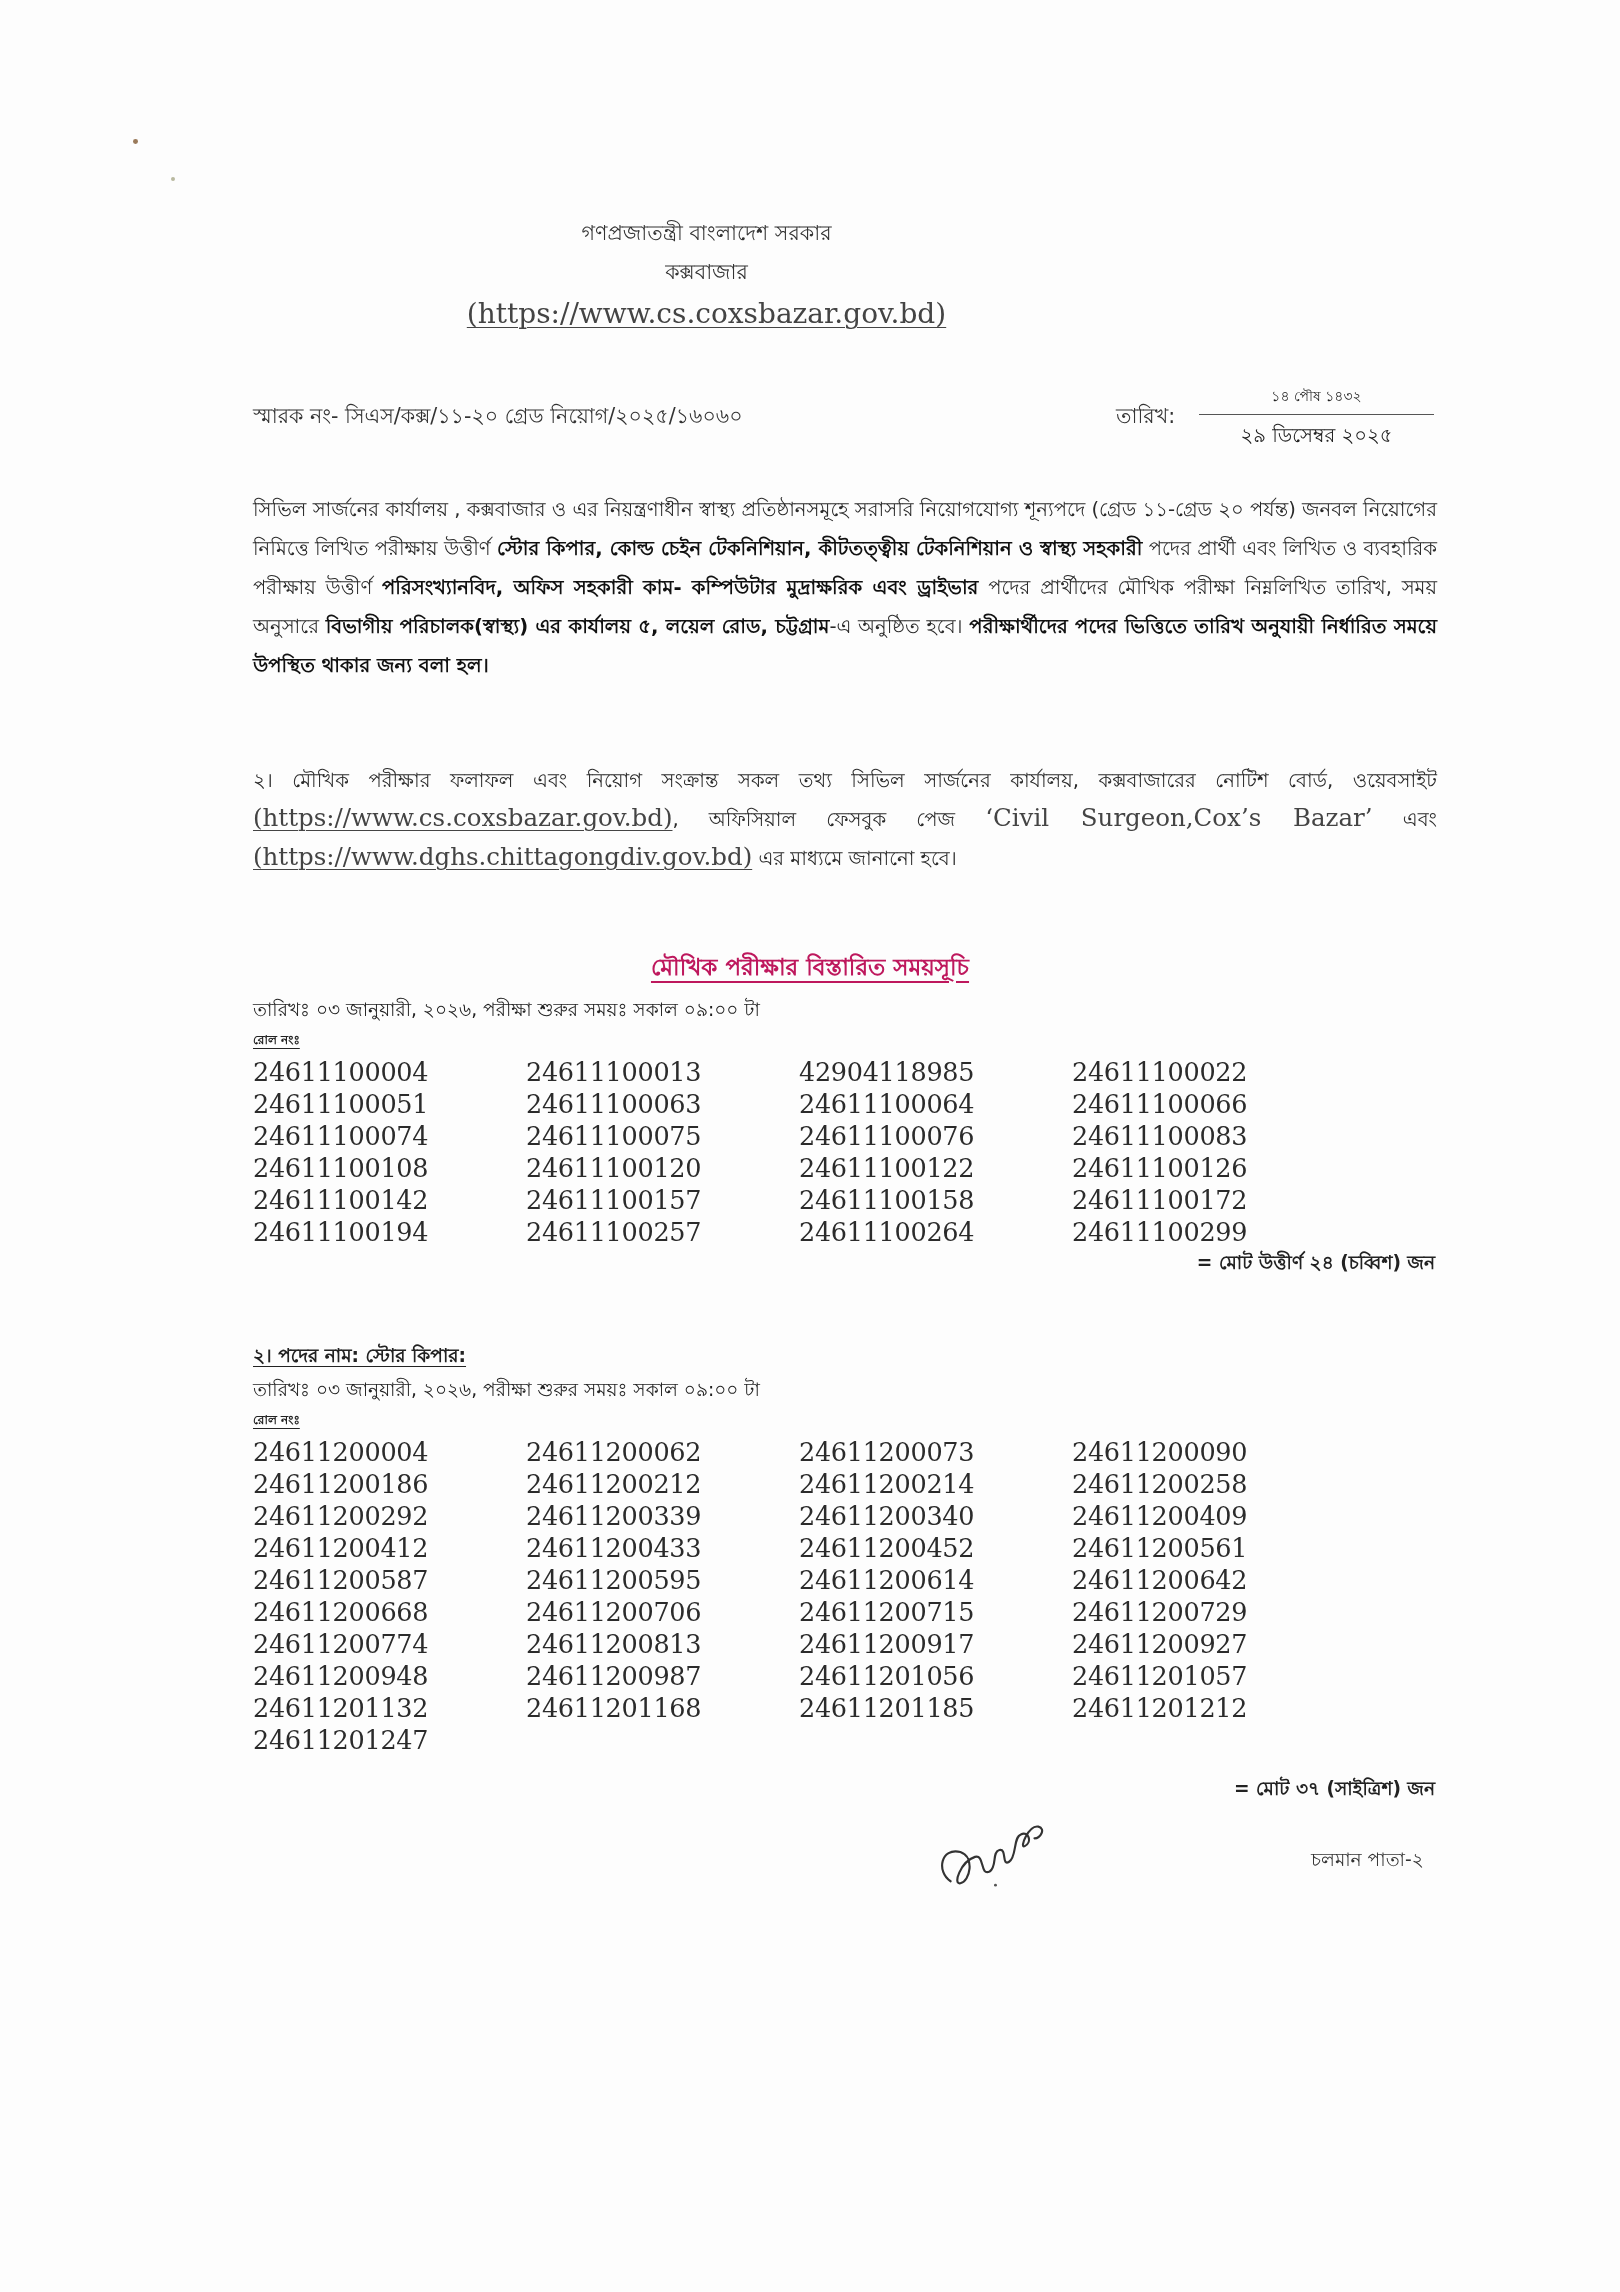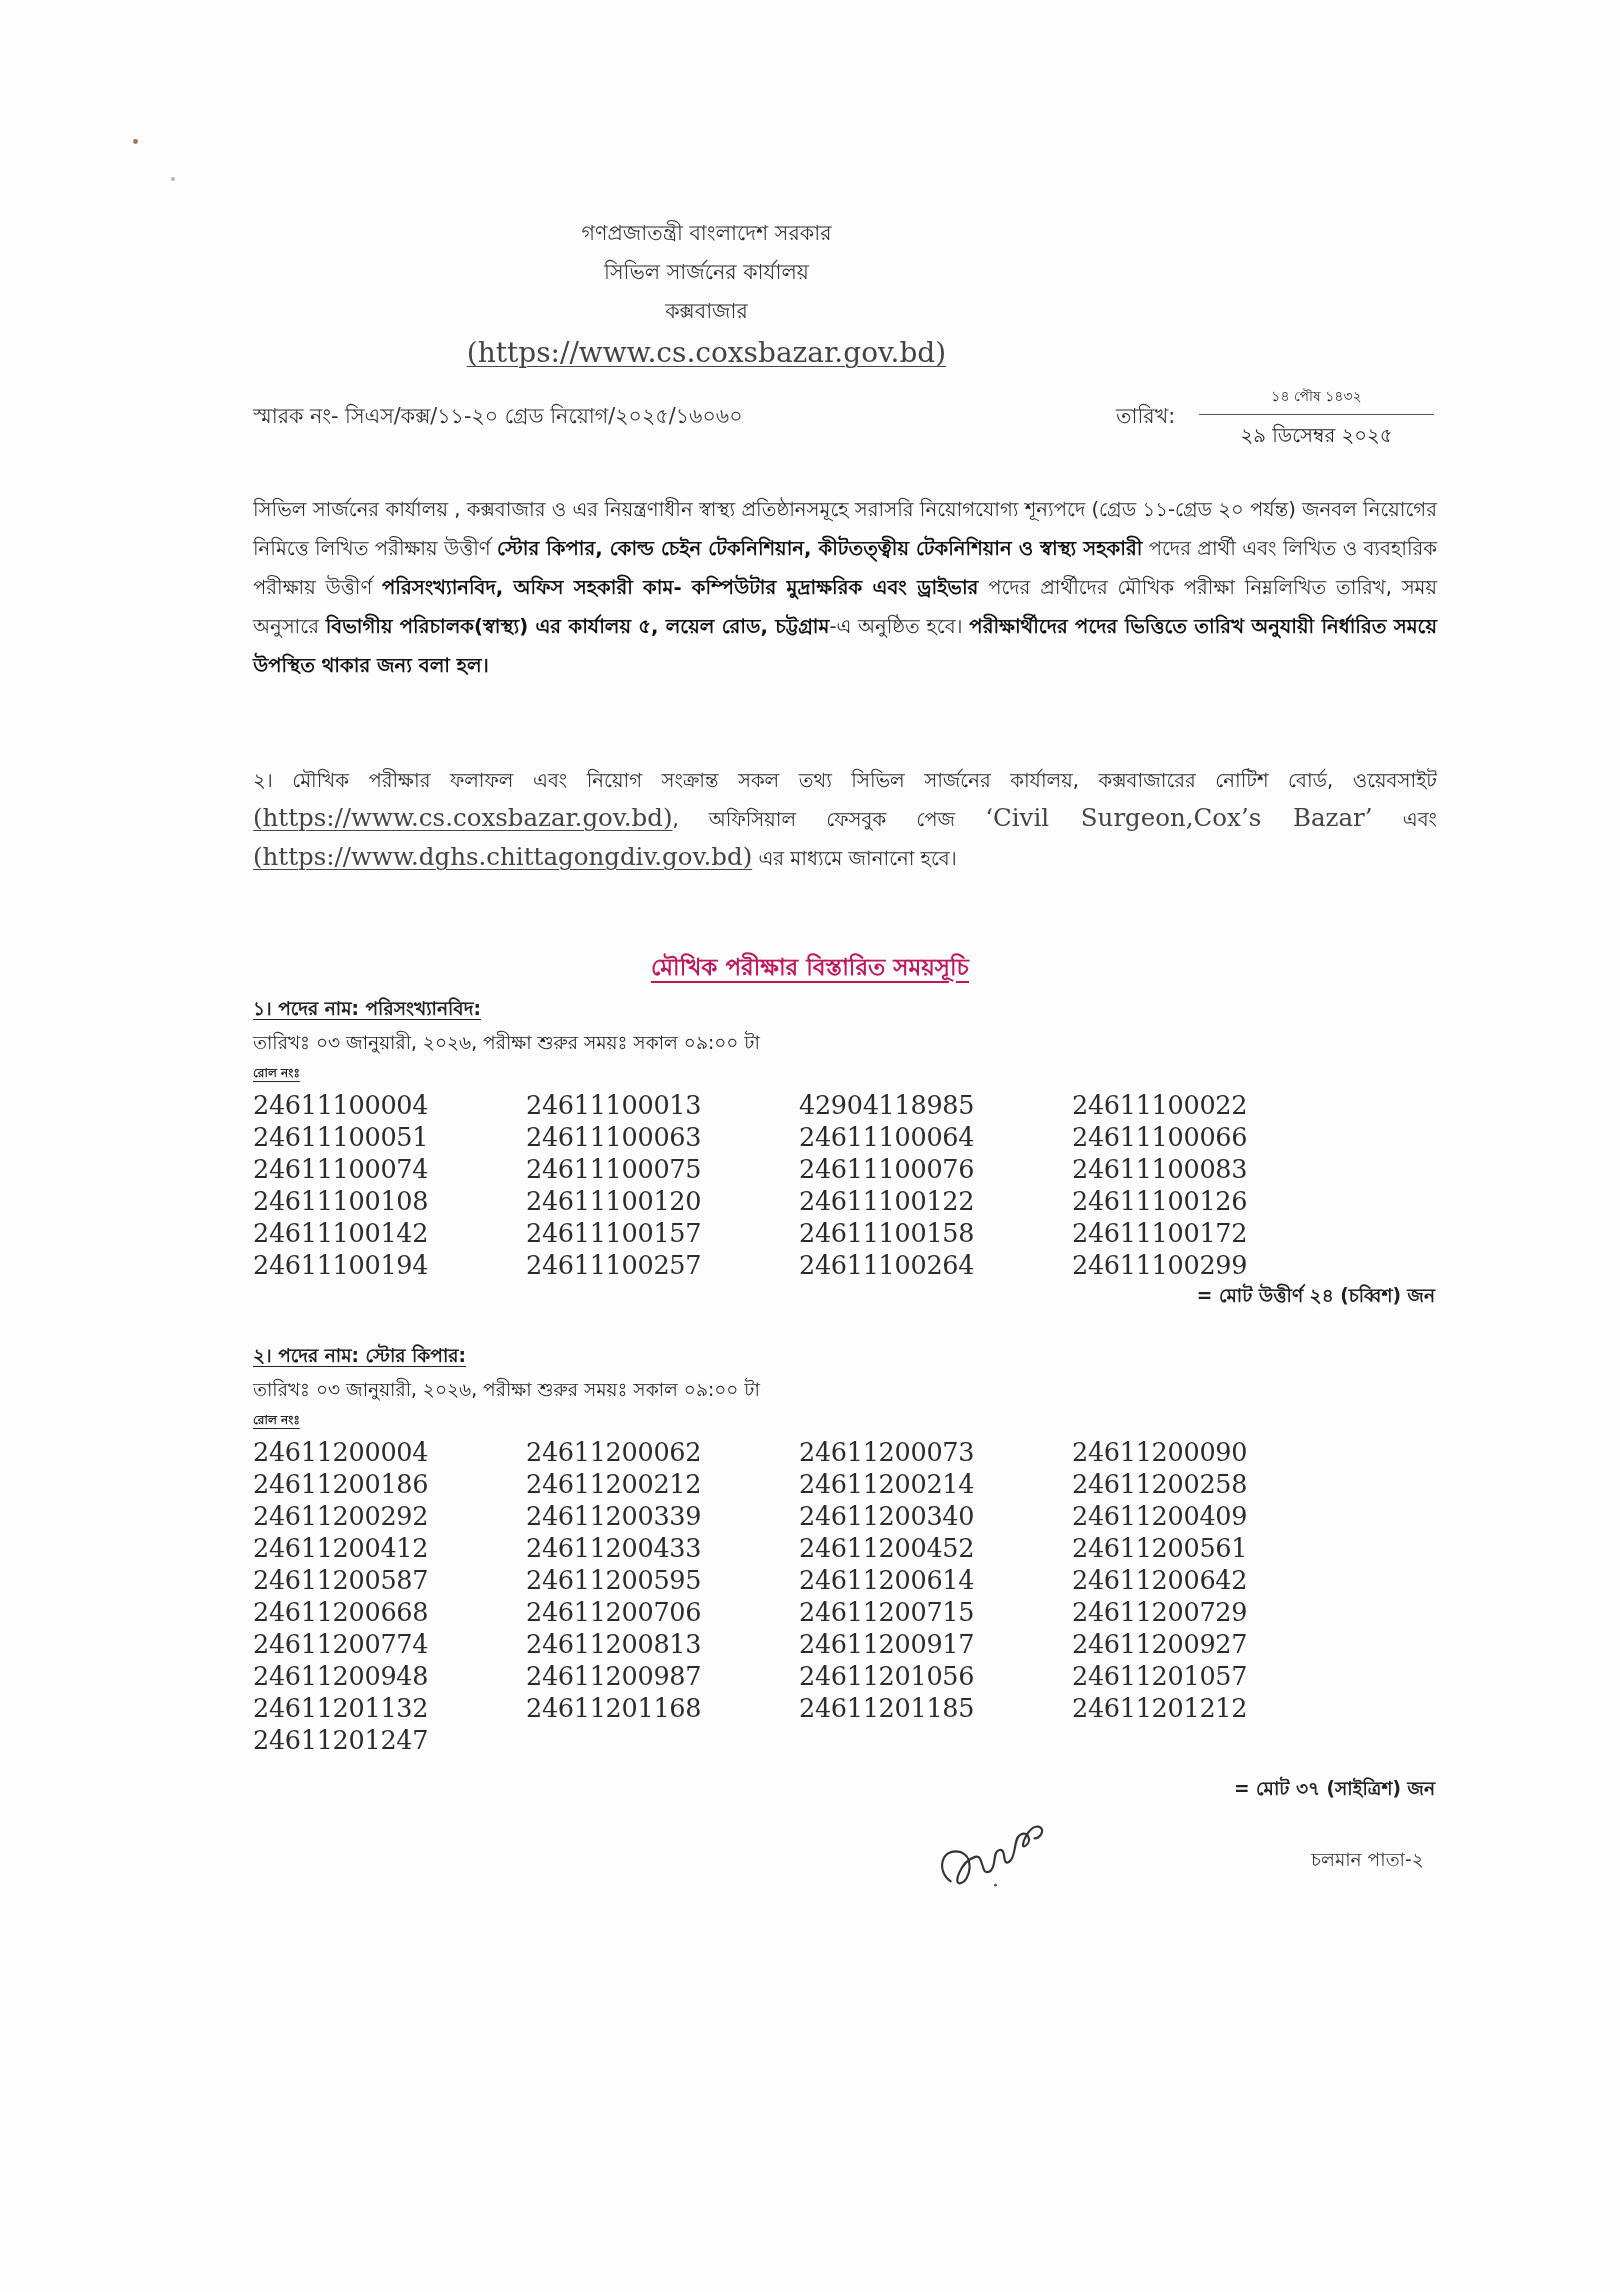--- a/index.html
+++ b/index.html
@@ -48,42 +48,40 @@
   .continued { position: absolute; left: 1311px; top: 1846px; font-size: 18.6px; color: #333; }
 </style>
 </head>
 <body>
 
 <div class="speck" style="left:133px;top:139px;width:4.9px;height:4.9px;background:#9a7a5a;"></div>
 <div class="speck" style="left:171px;top:177px;width:3.9px;height:3.9px;background:#b9b9a0;"></div>
 
 <div class="header">
   <div class="line">গণপ্রজাতন্ত্রী বাংলাদেশ সরকার</div>
-  <div class="line">সিভিল সার্জনের কার্যালয়</div>
   <div class="line">কক্সবাজার</div>
   <div class="url"><span class="url-link">(https://www.cs.coxsbazar.gov.bd)</span></div>
 </div>
 
 <div class="ref-row">
   <div class="memo">স্মারক নং- সিএস/কক্স/১১-২০ গ্রেড নিয়োগ/২০২৫/১৬০৬০</div>
   <div class="date-label">তারিখ:</div>
   <div class="date-block">
     <div class="d1">১৪ পৌষ ১৪৩২</div>
     <div class="d2">২৯ ডিসেম্বর ২০২৫</div>
   </div>
 </div>
 
 <div class="para para1"><span>সিভিল সার্জনের কার্যালয় , কক্সবাজার ও এর নিয়ন্ত্রণাধীন স্বাস্থ্য প্রতিষ্ঠানসমূহে সরাসরি নিয়োগযোগ্য শূন্যপদে (গ্রেড ১১-গ্রেড ২০ পর্যন্ত) জনবল নিয়োগের নিমিত্তে লিখিত পরীক্ষায় উত্তীর্ণ </span><b>স্টোর কিপার, কোল্ড চেইন টেকনিশিয়ান, কীটতত্ত্বীয় টেকনিশিয়ান ও স্বাস্থ্য সহকারী</b><span> পদের প্রার্থী এবং লিখিত ও ব্যবহারিক পরীক্ষায় উত্তীর্ণ </span><b>পরিসংখ্যানবিদ, অফিস সহকারী কাম- কম্পিউটার মুদ্রাক্ষরিক এবং ড্রাইভার</b><span> পদের প্রার্থীদের মৌখিক পরীক্ষা নিম্নলিখিত তারিখ, সময় অনুসারে </span><b>বিভাগীয় পরিচালক(স্বাস্থ্য) এর কার্যালয় ৫, লয়েল রোড, চট্টগ্রাম</b><span>-এ অনুষ্ঠিত হবে। </span><b>পরীক্ষার্থীদের পদের ভিত্তিতে তারিখ অনুযায়ী নির্ধারিত সময়ে উপস্থিত থাকার জন্য বলা হল।</b></div>
 
 <div class="para para2"><span>২। মৌখিক পরীক্ষার ফলাফল এবং নিয়োগ সংক্রান্ত সকল তথ্য সিভিল সার্জনের কার্যালয়, কক্সবাজারের নোটিশ বোর্ড, ওয়েবসাইট </span><span class="en url-link">(https://www.cs.coxsbazar.gov.bd)</span><span>, অফিসিয়াল ফেসবুক পেজ </span><span class="en">‘Civil Surgeon,Cox’s Bazar’</span><span> এবং </span><span class="en url-link">(https://www.dghs.chittagongdiv.gov.bd)</span><span> এর মাধ্যমে জানানো হবে।</span></div>
 
 <div class="sched-title"><span>মৌখিক পরীক্ষার বিস্তারিত সময়সূচি</span></div>
 
 <div class="section sec1">
-  <div class="sec-title">১। পদের নাম: পরিসংখ্যানবিদ:</div>
   <div class="sec-date">তারিখঃ ০৩ জানুয়ারী, ২০২৬, পরীক্ষা শুরুর সময়ঃ সকাল ০৯:০০ টা</div>
   <div class="roll-label">রোল নংঃ</div>
   <div class="rolls">
     <div class="roll">24611100004</div>
     <div class="roll">24611100013</div>
     <div class="roll">42904118985</div>
     <div class="roll">24611100022</div>
     <div class="roll">24611100051</div>
     <div class="roll">24611100063</div>
     <div class="roll">24611100064</div>

